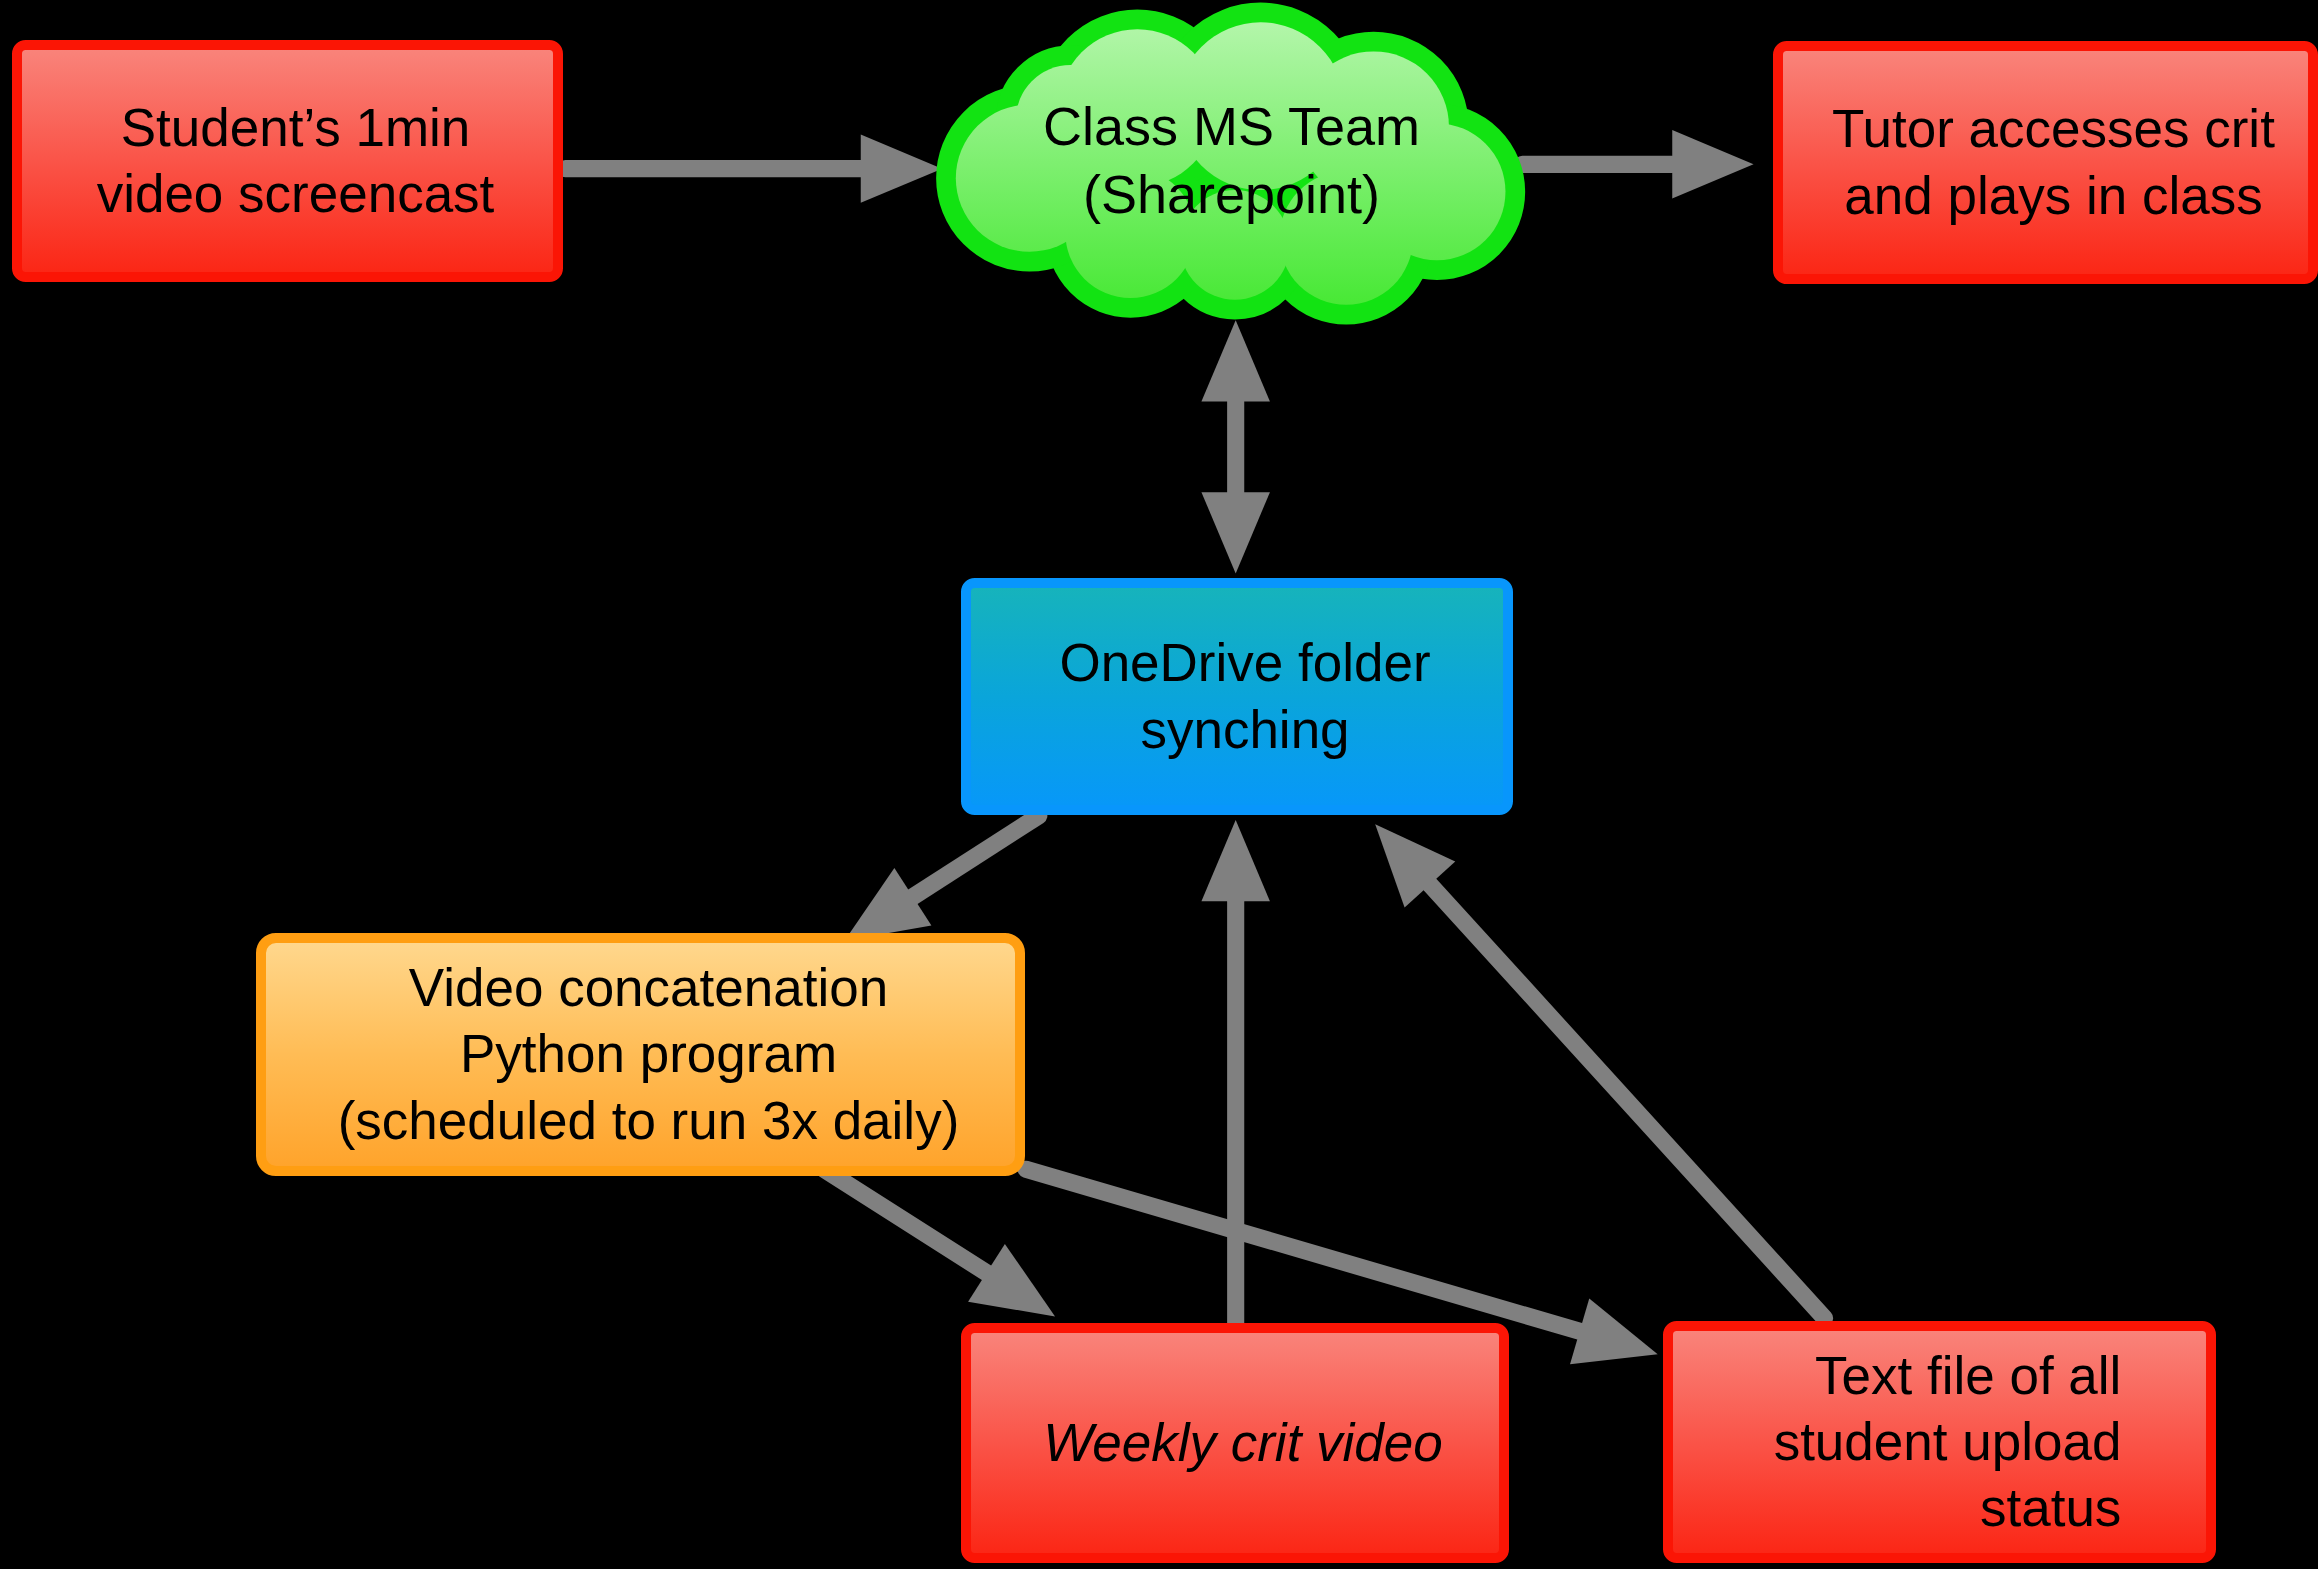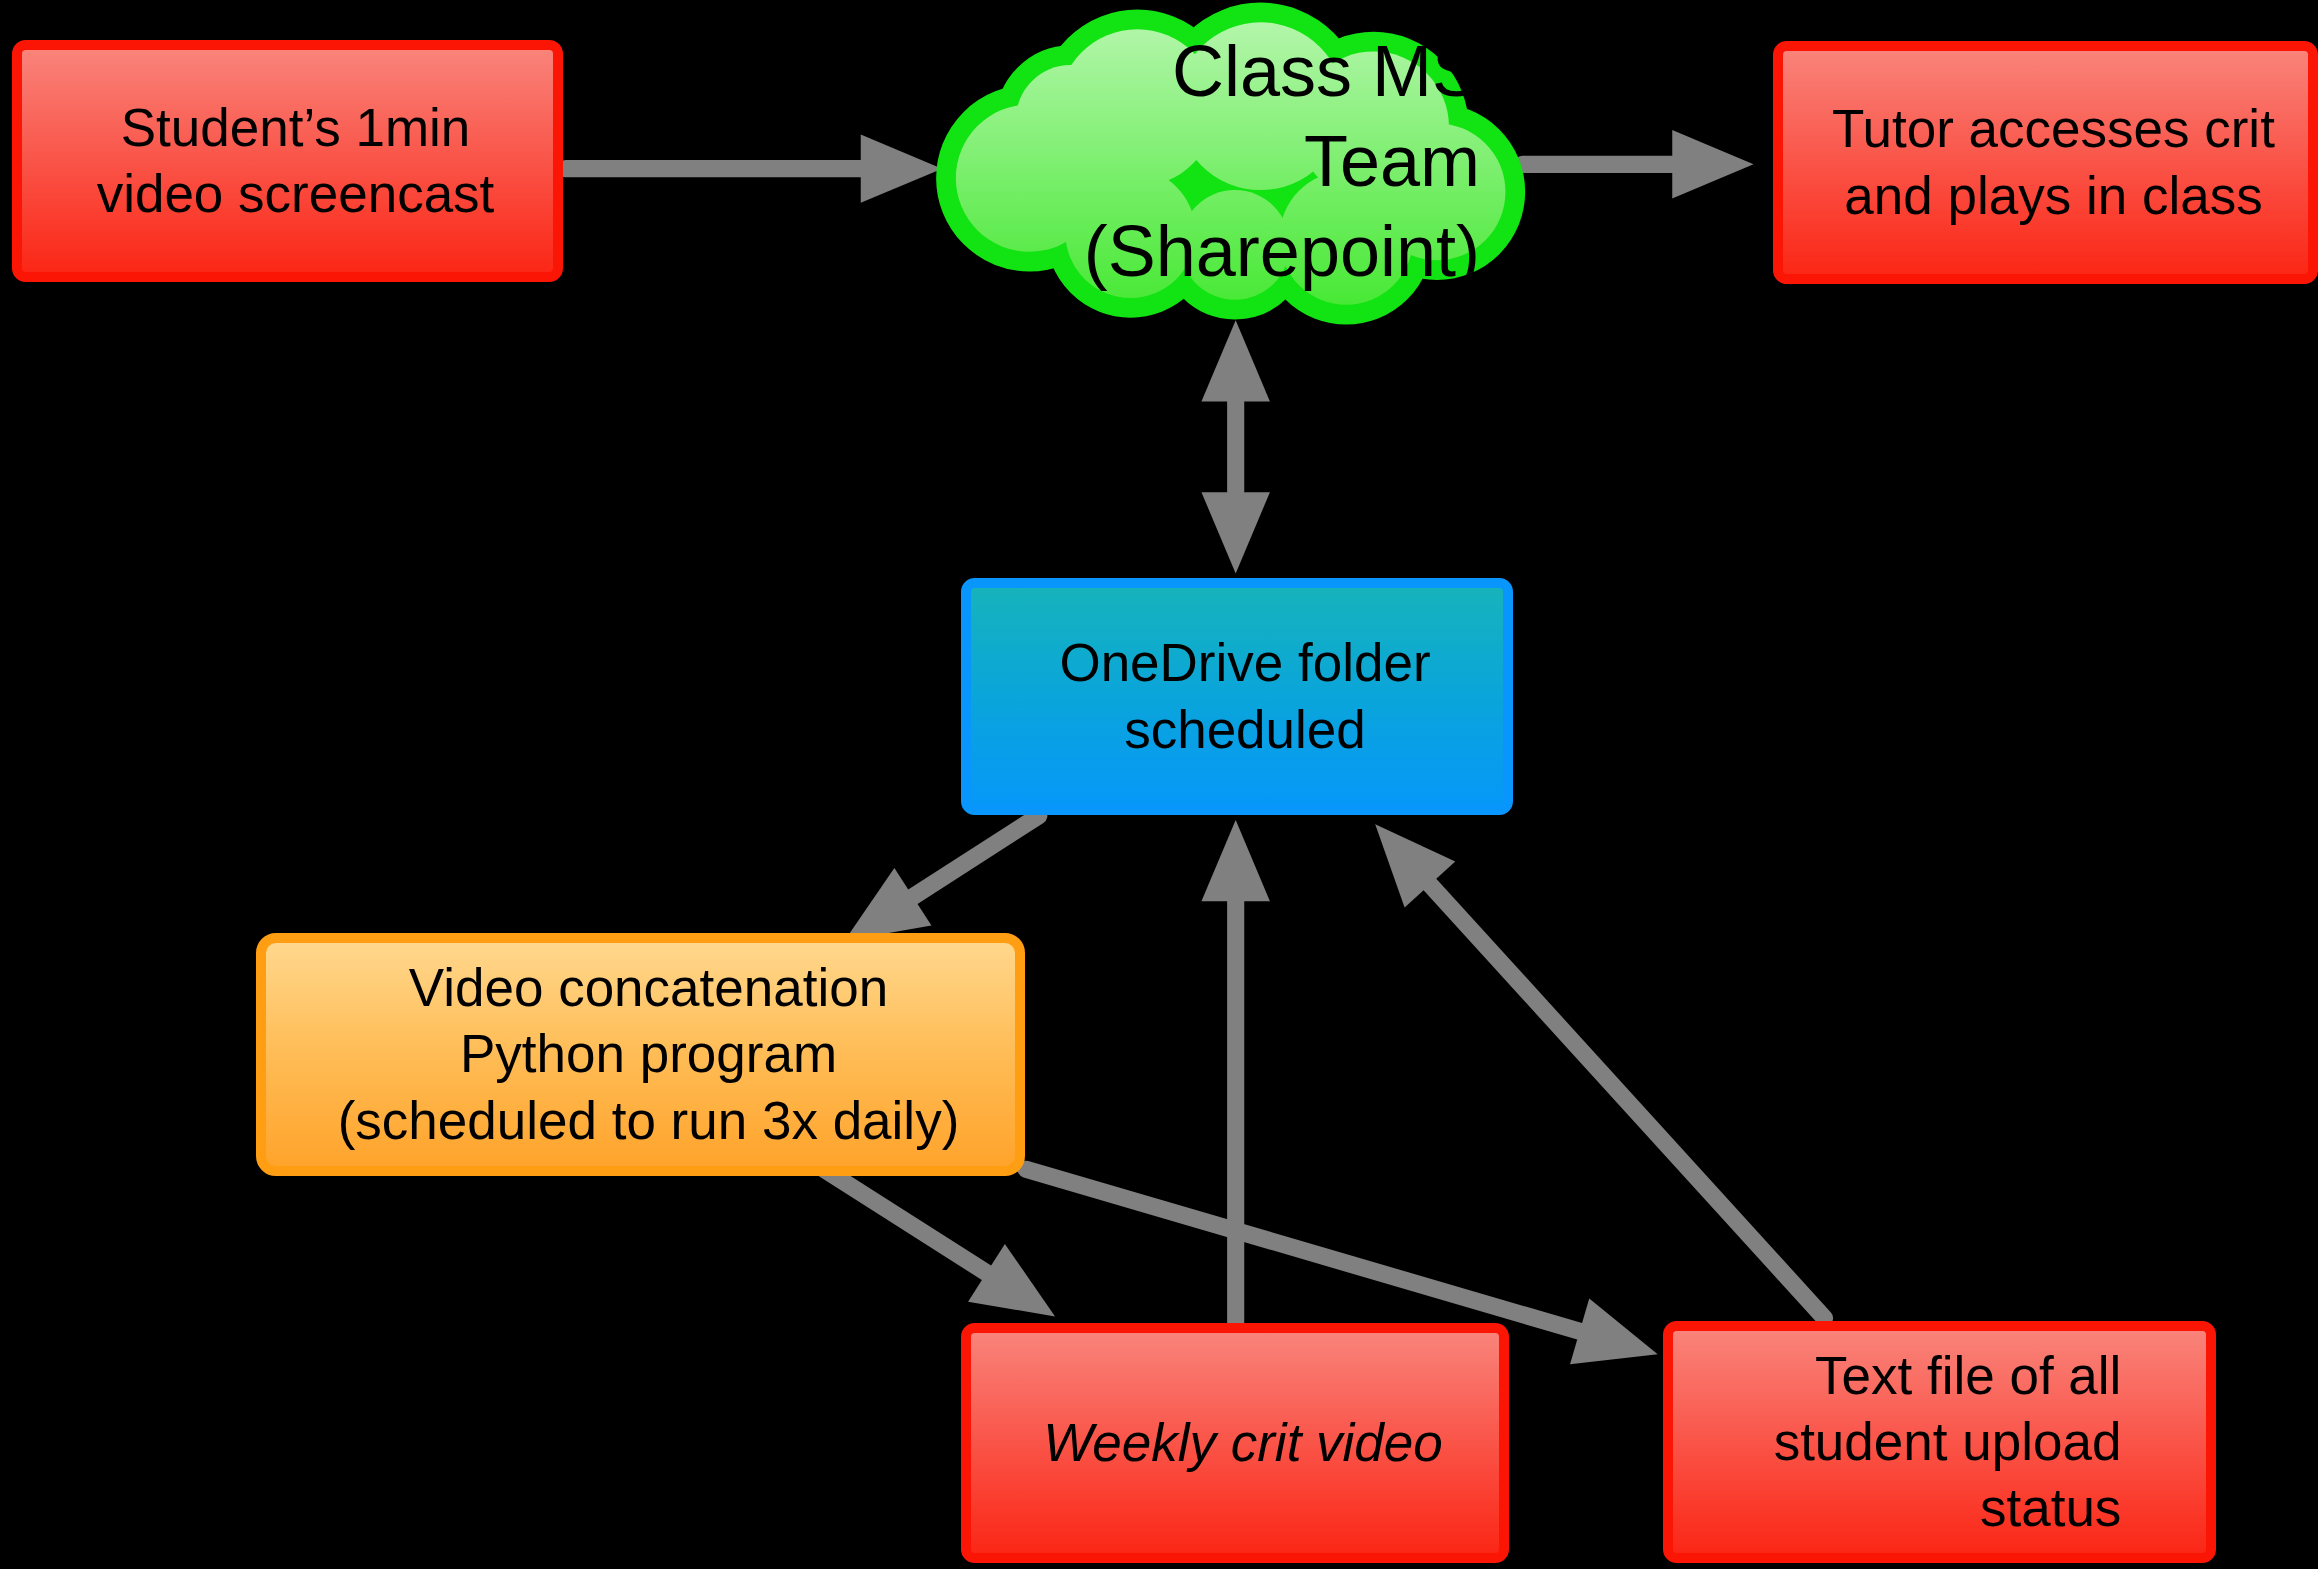--- a/index.html
+++ b/index.html
@@ -39,22 +39,22 @@
   #node-student {left:12px;  top:40px;   width:551px; height:242px;}
   #node-tutor   {left:1757px;top:41px;   width:545px; height:243px;margin-left:16px;}
   #node-onedrive{left:961px;top:578px;  width:552px; height:237px;}
   #node-orange  {left:256px; top:933px; width:769px; height:243px;}
   #node-weekly  {left:961px;top:1323px; width:548px; height:240px;font-style:italic;}
   #node-textfile{left:1663px;top:1321px; width:553px; height:242px;text-align:right;}
   #cloud-label{
     position:absolute;z-index:4;
     left:983px;top:47px;width:497px;height:227px;
     display:flex;align-items:center;justify-content:center;
-    text-align:right;color:#000000;
-    font-size:72px;line-height:1.25;white-space:pre-line;
+    text-align:center;color:#000000;
+    font-size:54px;line-height:1.25;white-space:pre-line;
   }
 </style>
 </head>
 <body>
 
 <div id="canvas">
 
   <svg id="arrows" width="2319" height="1569" viewBox="0 0 2708 1833">
       <line x1="660" y1="197" x2="1005" y2="197" stroke="#808080" stroke-width="20" stroke-linecap="round"></line>
       <polygon points="1100,197 1005,237 1005,157" fill="#808080"></polygon>
@@ -109,21 +109,21 @@
   <div class="node red" id="node-student">Student’s 1min
 video screencast</div>
 
   <div id="cloud-label">Class MS Team
 (Sharepoint)</div>
 
   <div class="node red" id="node-tutor">Tutor accesses crit
 and plays in class</div>
 
   <div class="node blue" id="node-onedrive">OneDrive folder
-scheduled</div>
+synching</div>
 
   <div class="node orange" id="node-orange">Video concatenation
 Python program
 (scheduled to run 3x daily)</div>
 
   <div class="node red" id="node-weekly">Weekly crit video</div>
 
   <div class="node red" id="node-textfile">Text file of all
 student upload
 status</div>

